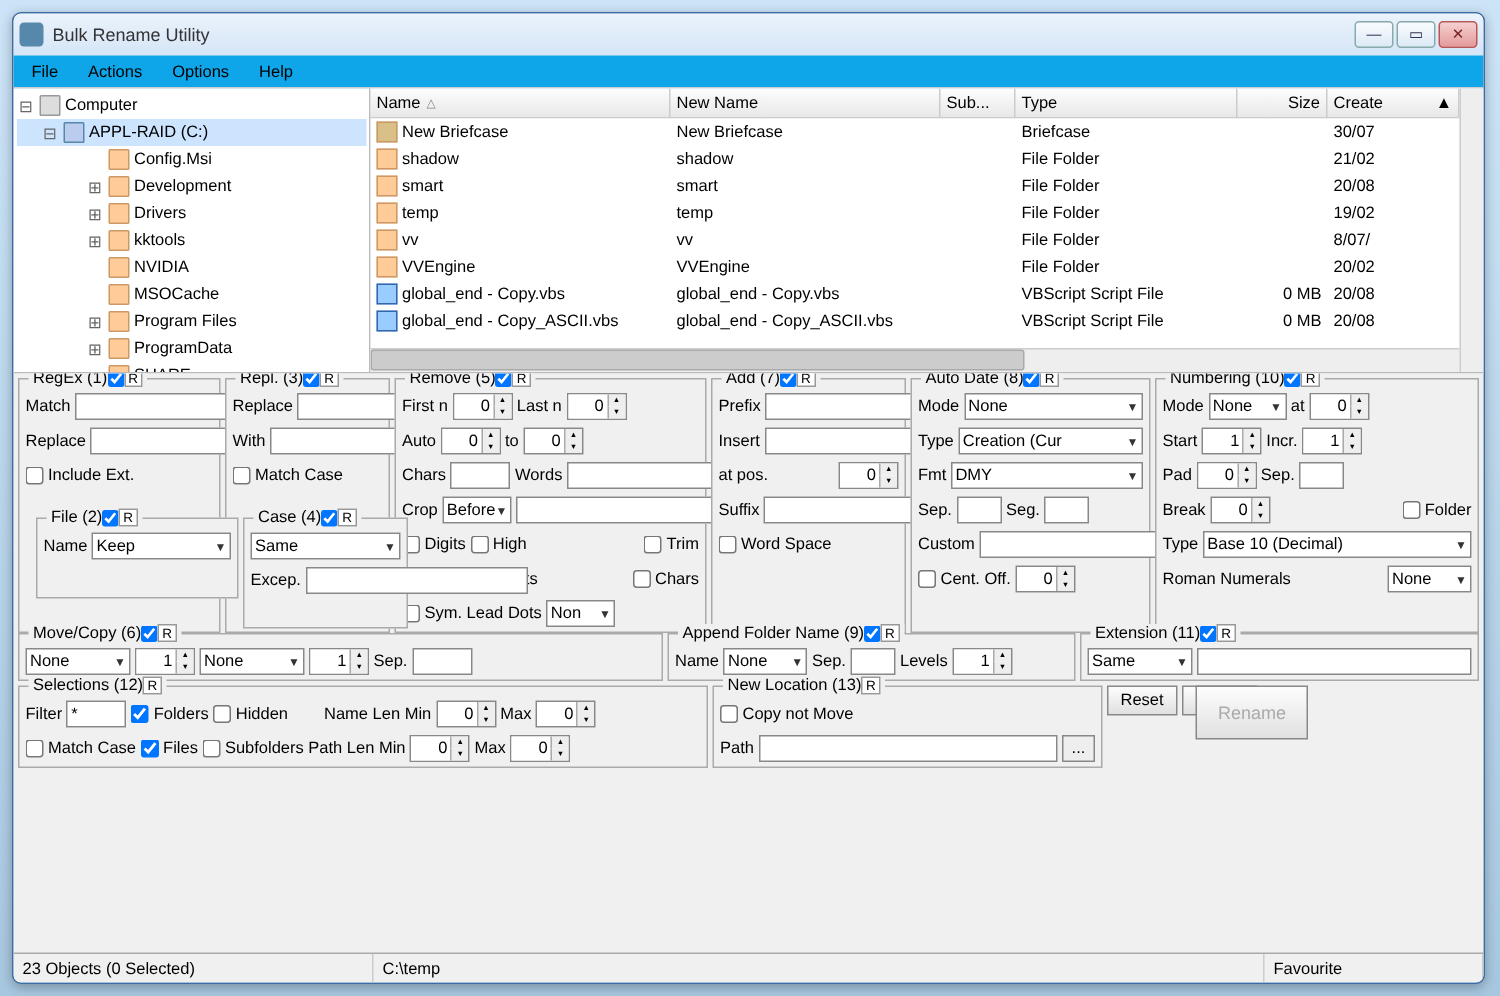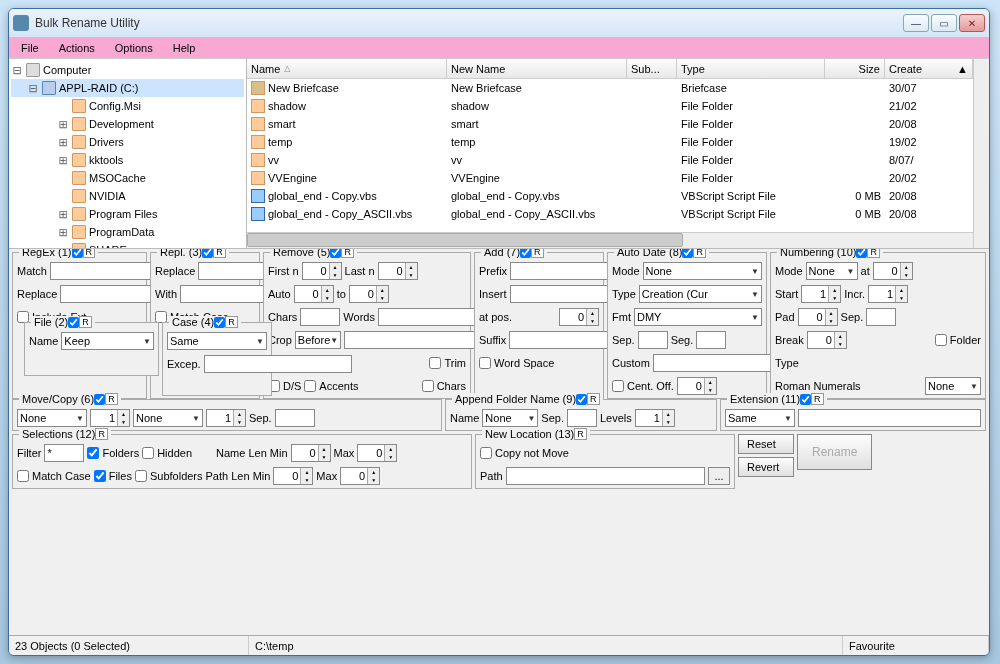--- a/index.html
+++ b/index.html
@@ -4,21 +4,21 @@
 <style>
 * { box-sizing: border-box; margin: 0; padding: 0; font-family: Tahoma, Arial, sans-serif; font-size: 11px; }
 body { background: linear-gradient(to bottom, #cce4f7, #a7c7e0); padding: 8px; }
 .window { width: 982px; height: 648px; background: #f0f0f0; border: 1px solid #396da5; border-radius: 6px; overflow: hidden; display: flex; flex-direction: column; box-shadow: 0 2px 8px rgba(0,0,0,0.3); }
 .titlebar { height: 28px; background: linear-gradient(to bottom, #ebf3fb, #d5e5f7); display: flex; align-items: center; padding: 0 4px; }
 .titlebar .app-icon { width: 16px; height: 16px; background: #58a; border-radius: 3px; margin-right: 6px; position:relative; }
 .titlebar .title { flex: 1; font-size: 12px; color: #333; }
 .window-controls { display: flex; gap: 2px; }
 .window-controls .wbtn { width: 26px; height: 18px; border: 1px solid #8aa; border-radius: 3px; background: linear-gradient(#f9fcff,#dce9f5); display:flex;align-items:center;justify-content:center; font-size:10px; color:#335; cursor:pointer;}
 .window-controls .close { background: linear-gradient(#f5d0d0,#e39a9a); border-color:#b55; color:#722;}
-.menubar { height: 22px; background: #f9a8d4; border-bottom: 1px solid #ccc; display:flex; align-items:center; padding: 0 4px; gap:4px;}
+.menubar { height: 22px; background: #0ea5e9; border-bottom: 1px solid #ccc; display:flex; align-items:center; padding: 0 4px; gap:4px;}
 .menubar .mitem { padding: 2px 8px; cursor:pointer; }
 .main-top { display:flex; height: 190px; border-bottom:1px solid #bbb; background:#fff;}
 .tree-panel { width: 238px; border-right:1px solid #bbb; overflow:auto; background:#fff; padding:2px; }
 .tree-node { display:flex; align-items:center; height:18px; white-space:nowrap; cursor:pointer;}
 .tree-node .exp { width:12px; text-align:center; color:#666; cursor:pointer;}
 .tree-node .ticon { width:14px; height:14px; margin:0 3px; background:#fc9; border:1px solid #c96; border-radius:1px;}
 .tree-node .ticon.drive { background:#bce; border-color:#58a;}
 .tree-node .ticon.comp { background:#ddd; border-color:#999;}
 .tree-node.selected { background:#cde4ff; }
 .list-panel { flex:1; display:flex; flex-direction:column; overflow:hidden;}
@@ -107,26 +107,26 @@
             <span>Drivers</span>
           </div>
           <div class="tree-node" style="padding-left:46px">
             <span class="exp">⊞</span>
             <span class="ticon"></span>
             <span>kktools</span>
           </div>
           <div class="tree-node" style="padding-left:46px">
             <span class="exp"> </span>
             <span class="ticon"></span>
+            <span>NVIDIA</span>
+          </div>
+          <div class="tree-node" style="padding-left:46px">
+            <span class="exp"> </span>
+            <span class="ticon"></span>
             <span>MSOCache</span>
-          </div>
-          <div class="tree-node" style="padding-left:46px">
-            <span class="exp"> </span>
-            <span class="ticon"></span>
-            <span>NVIDIA</span>
           </div>
           <div class="tree-node" style="padding-left:46px">
             <span class="exp">⊞</span>
             <span class="ticon"></span>
             <span>Program Files</span>
           </div>
           <div class="tree-node" style="padding-left:46px">
             <span class="exp">⊞</span>
             <span class="ticon"></span>
             <span>ProgramData</span>
@@ -365,20 +365,26 @@
             </div>
           <div class="fr">
               <input type="checkbox" style="">
               <span class="lbl">D/S</span>
               <input type="checkbox" style="">
               <span class="lbl">Accents</span>
               <span style="flex:1"></span>
               <input type="checkbox" style="">
               <span class="lbl">Chars</span>
             </div>
+          <div class="fr">
+              <input type="checkbox" style="">
+              <span class="lbl">Sym.</span>
+              <span class="lbl">Lead Dots</span>
+              <div class="sel-combo" style="width:46px">Non</div>
+            </div>
         </div>
       </div>
       <div class="gbox" style="width:130px">
         <div class="gtitle">
             <span>Add (7)</span>
             <input type="checkbox" class="gchk" checked="" style="">
             <span class="gr">R</span>
           </div>
         <div class="gbody">
           <div class="fr">
@@ -510,20 +516,21 @@
                   <div>▲</div>
                   <div>▼</div>
                 </div>
               </div>
               <span style="flex:1"></span>
               <input type="checkbox" style="">
               <span class="lbl">Folder</span>
             </div>
           <div class="fr">
               <span class="lbl">Type</span>
+              <div class="sel-combo" style="flex:1">Base 10 (Decimal)</div>
             </div>
           <div class="fr">
               <span class="lbl">Roman Numerals</span>
               <span style="flex:1"></span>
               <div class="sel-combo" style="width:56px">None</div>
             </div>
         </div>
       </div>
     </div>
 
@@ -695,21 +702,21 @@
               <input type="checkbox" style="">
               <span class="lbl">Copy not Move</span>
             </div>
           <div class="fr">
               <span class="lbl">Path</span>
               <input type="text" class="ti" style="flex: 1 1 0%;">
               <div class="brws">...</div>
             </div>
         </div>
       </div>
-      <div style="display:flex; flex-direction:column; gap:3px; width:56px;">
+      <div style="display:flex; flex-direction:row; gap:3px; width:56px;">
         <div class="btn">Reset</div>
         <div class="btn">Revert</div>
       </div>
       <div class="btn big disabled">Rename</div>
     </div>
   </div>
 
   <div class="statusbar">
     <div class="sbc" style="width:240px">23 Objects (0 Selected)</div>
     <div class="sbc" style="flex:1">C:\temp</div>

